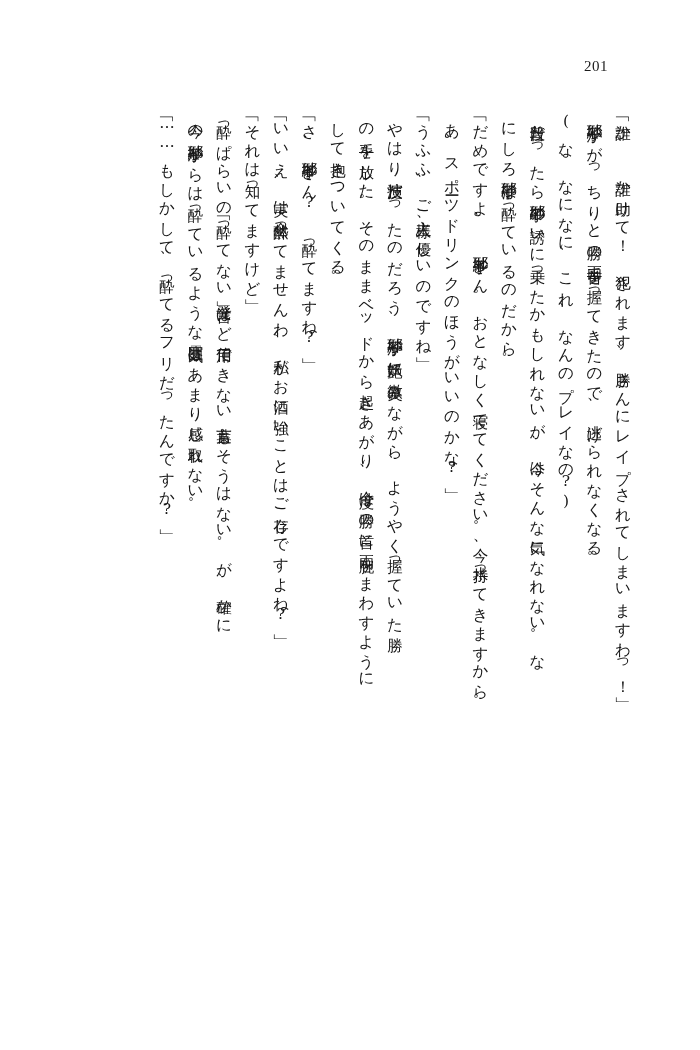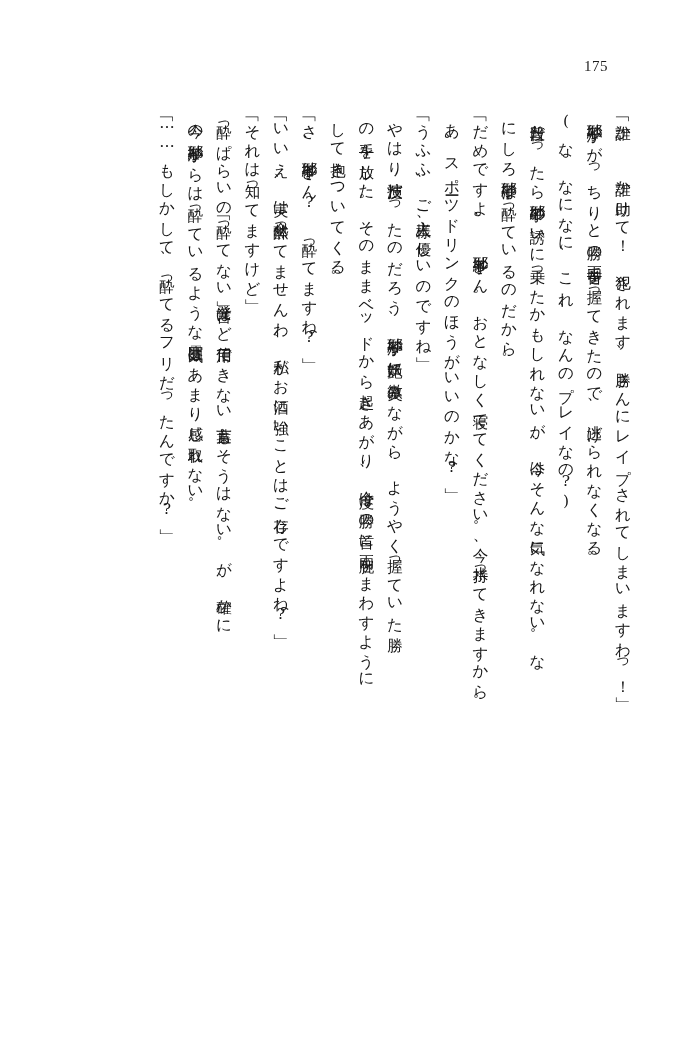--- a/index.html
+++ b/index.html
@@ -56,21 +56,21 @@
     white-space: pre-wrap;
     overflow: visible;
     font-feature-settings: "vert" 1;
   }
 </style>
 </head>
 <body>
 
 <div class="page">
 
-  <div class="page-number">175</div>
+  <div class="page-number">201</div>
 
   <div class="text-body">
     <div class="vline">「誰か、　誰か助けて！　犯されます、勝さんにレイプされてしまいますわっ！」</div>
     <div class="vline">紗耶子ががっちりと勝の両手首を握ってきたので、逃げられなくなる。</div>
     <div class="vline">(な、なになに、これ、なんのプレイなの?)</div>
     <div class="vline">普段だったら紗耶子の誘いに乗ったかもしれないが、今はそんな気になれない。な</div>
     <div class="vline">にしろ紗耶子は酔っているのだから。</div>
     <div class="vline">「だめですよ、　紗耶子さん。おとなしく寝ててください。今、水持ってきますから。</div>
     <div class="vline">あ、スポーツドリンクのほうがいいのかな?」</div>
     <div class="vline">「うふふ、ご主人様、優しいのですね」</div>

